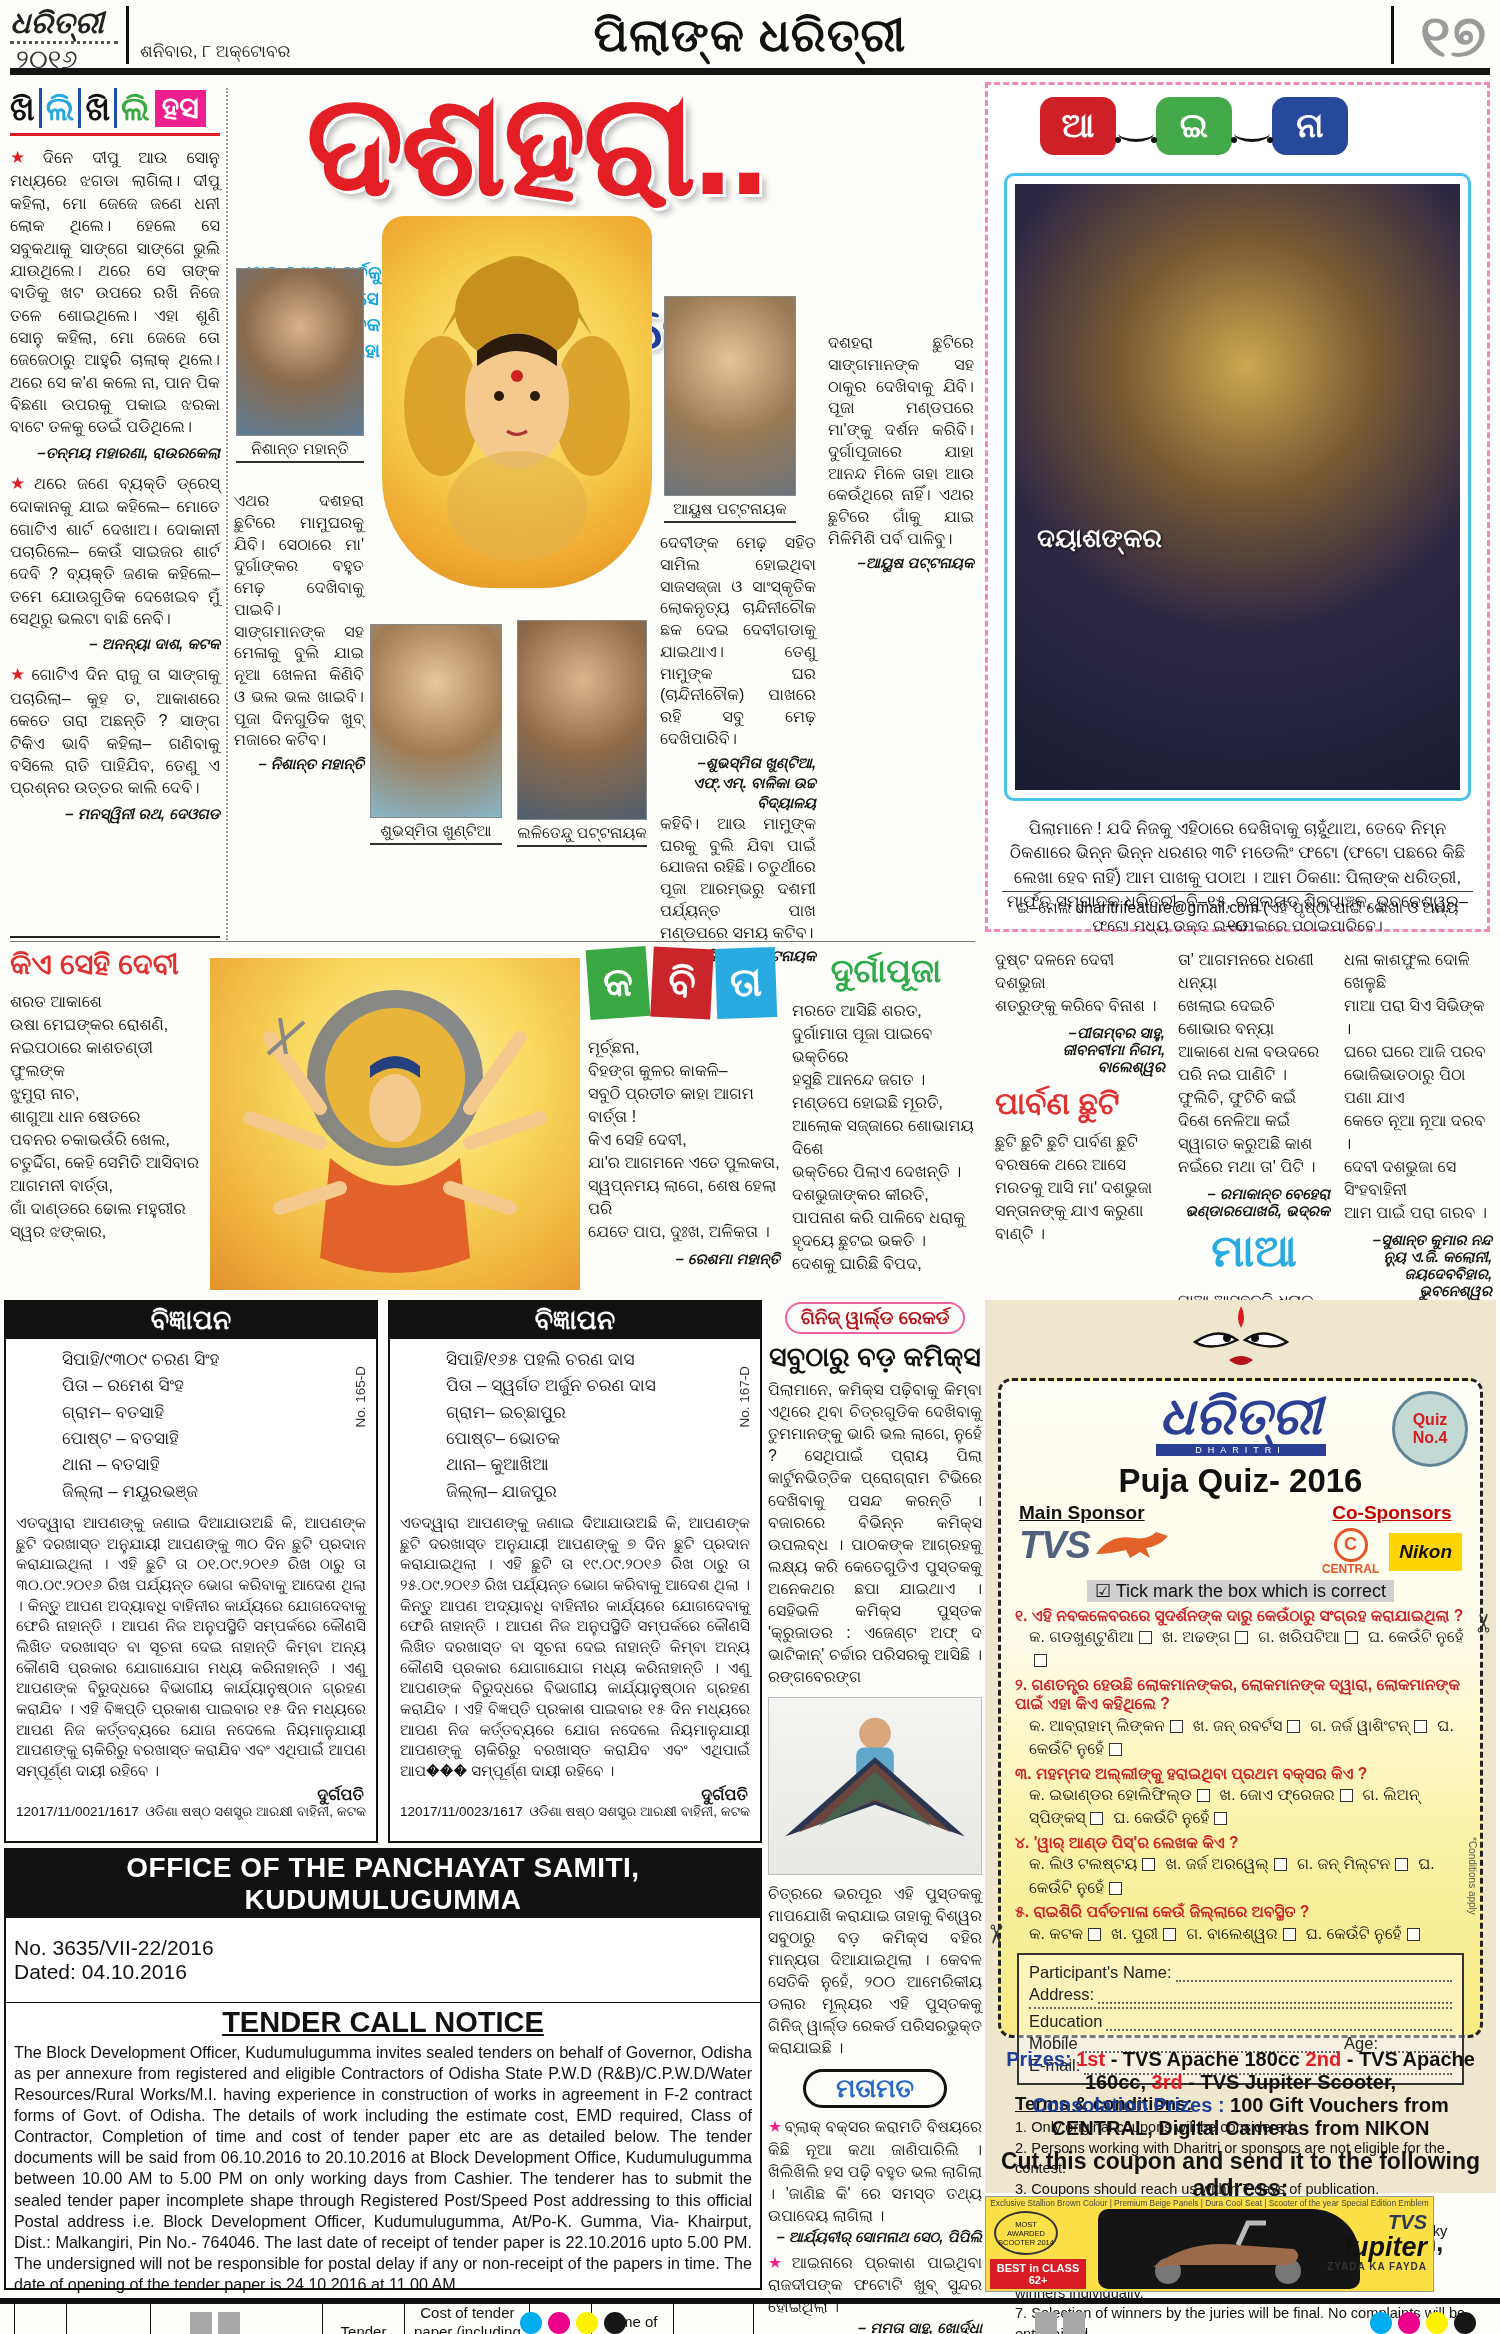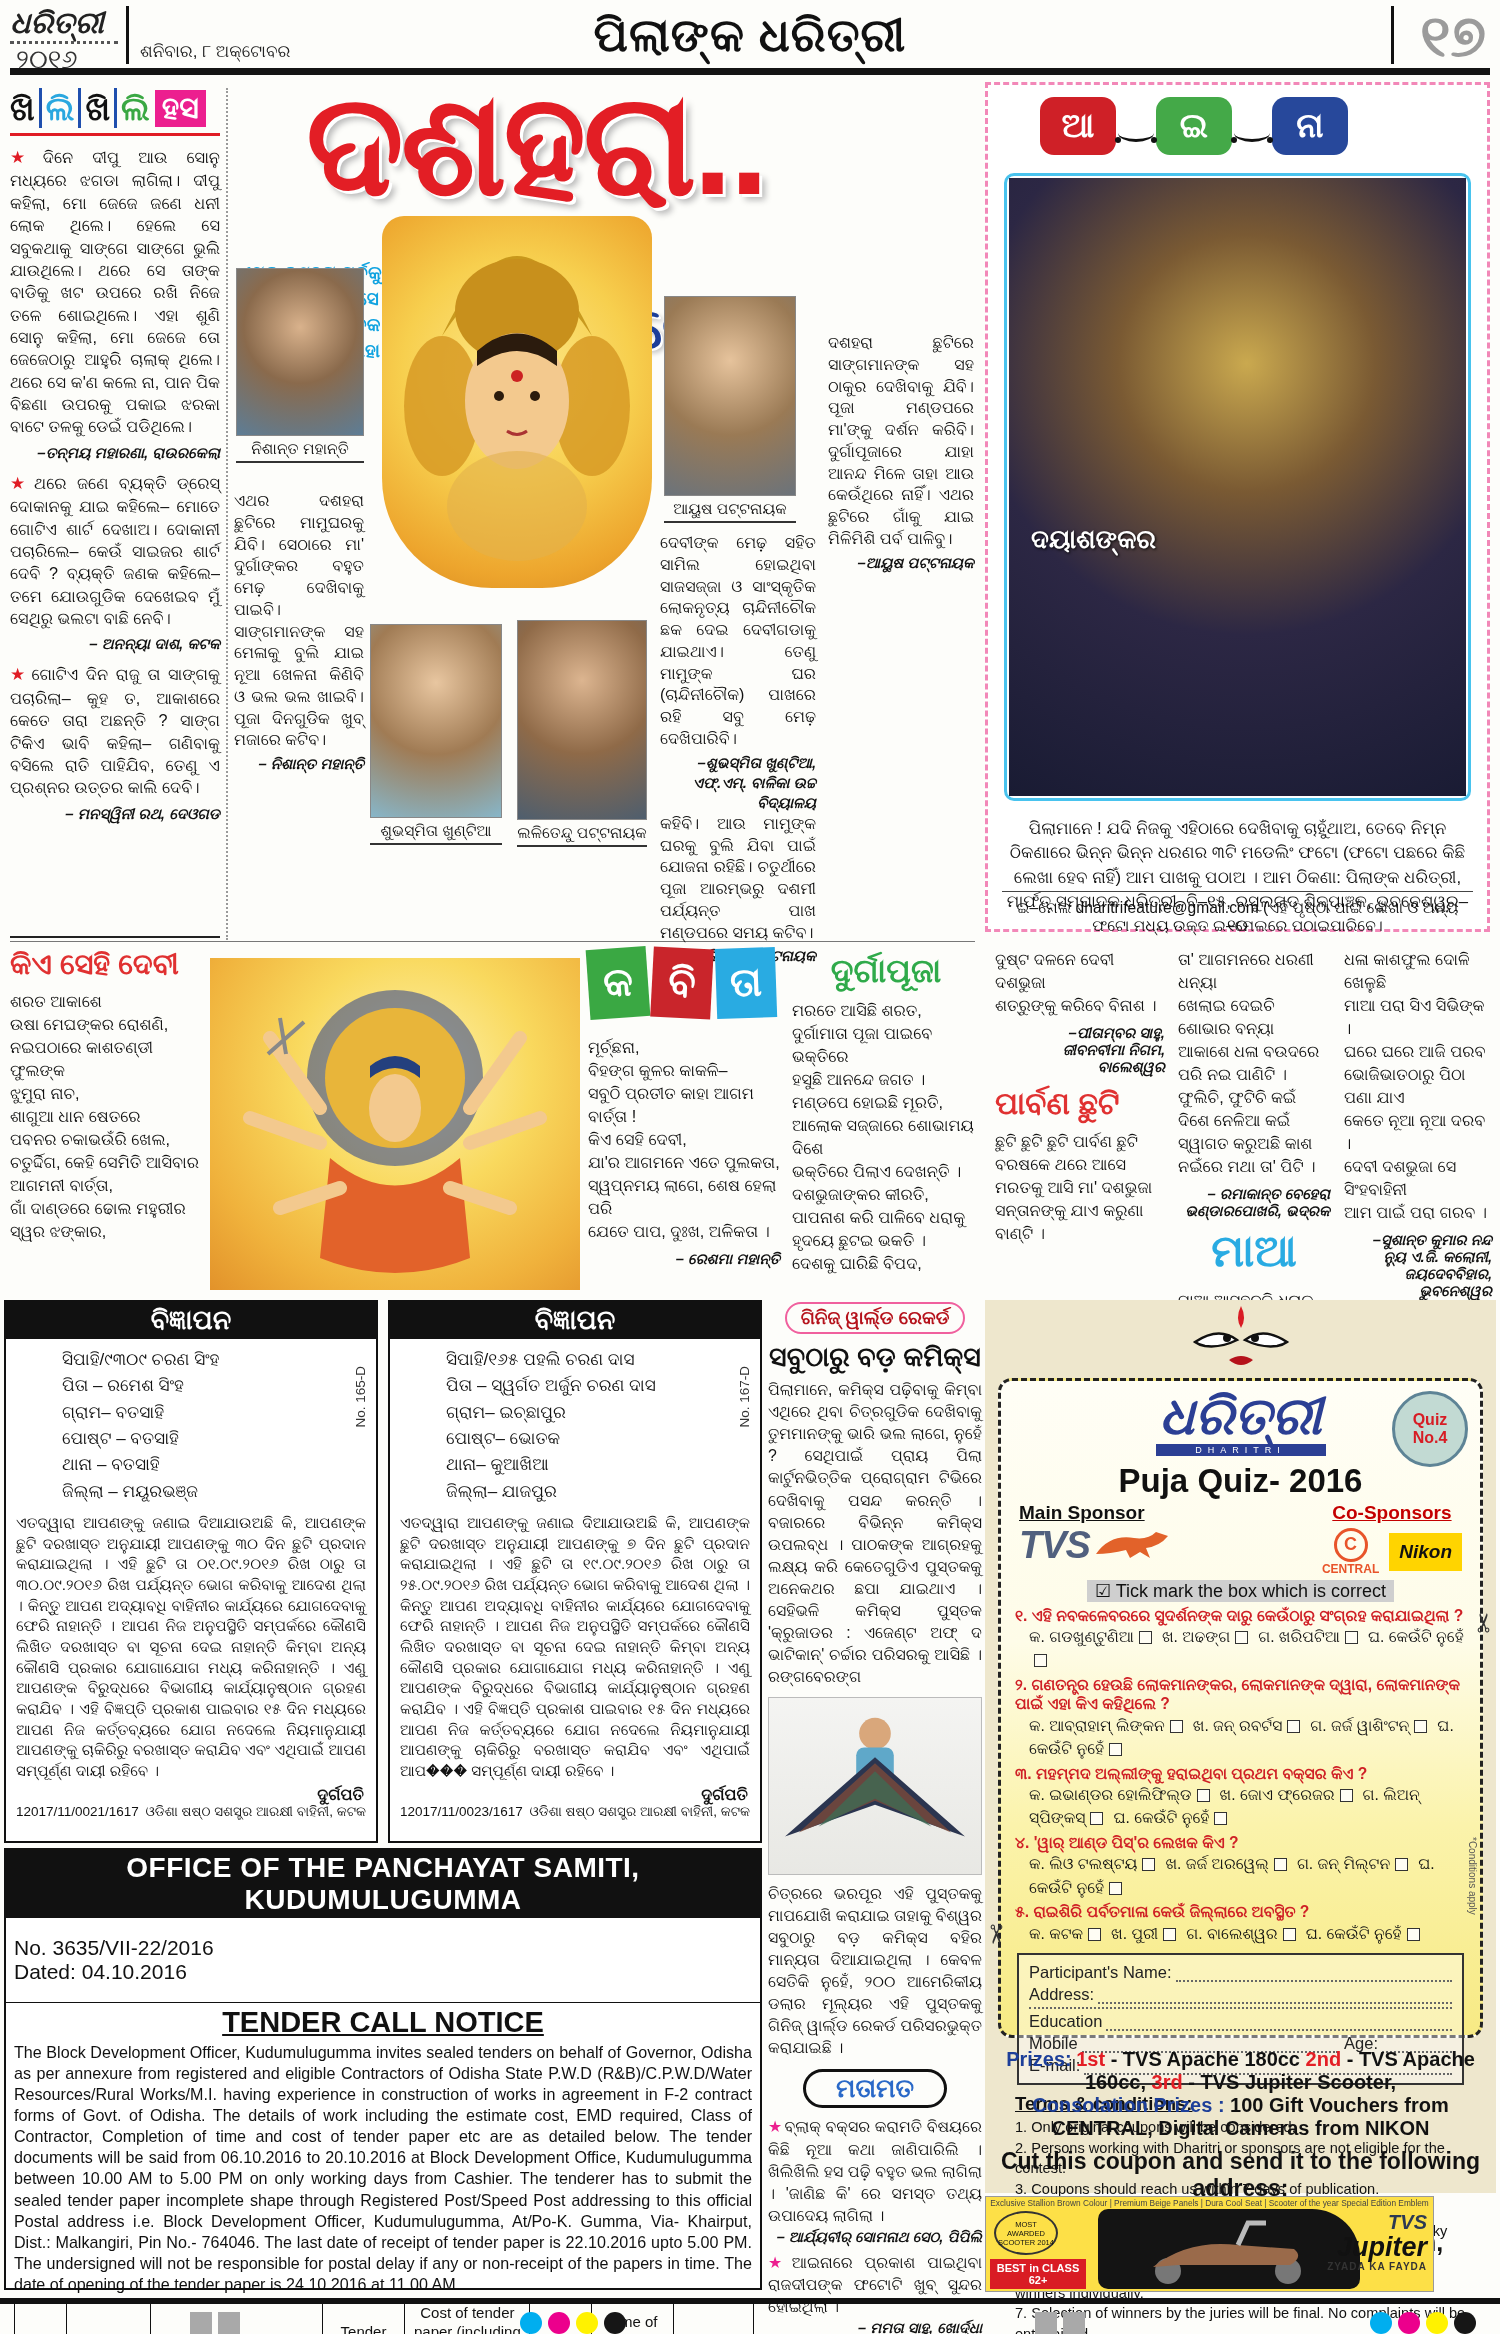--- a/index.html
+++ b/index.html
@@ -52,21 +52,21 @@
   .fby { font-size:14.8px; font-weight:bold; font-style:italic; text-align:right; margin-top:3px; }
 
   
   .aina { position:absolute; left:985px; top:82px; width:505px; height:850px; border:3px dashed #f288b8; background:#fff; }
   .aina-tiles { position:absolute; left:52px; top:12px; display:flex; align-items:center; }
   .atile { width:76px; height:58px; border-radius:14px; color:#fff; font-size:34px; font-weight:bold; display:flex; align-items:center; justify-content:center; }
   .at1 { background:#cf2027; } .at2 { background:#44a948; } .at3 { background:#27489b; }
   .aconn { width:36px; height:18px; border-bottom:3px solid #111; border-radius:0 0 60% 60%; margin:14px 2px 0; position:relative; }
   .aconn::before, .aconn::after { content:""; position:absolute; bottom:-4px; width:6px; height:6px; background:#111; border-radius:50%; }
   .aconn::before { left:-3px; } .aconn::after { right:-3px; }
-  .aframe { position:absolute; left:16px; right:16px; top:88px; height:628px; border:3px solid #49c3ee; border-radius:10px; padding:2px; }
+  .aframe { position:absolute; left:16px; right:16px; top:88px; height:628px; border:3px solid #49c3ee; border-radius:10px; padding:8px; }
   .aphoto { width:100%; height:100%; background:
       radial-gradient(circle at 52% 30%, #caa94f 0%, #7a5a33 26%, #2c2744 55%, #191b33 100%); position:relative; }
   .aphoto .cap { position:absolute; left:22px; top:56%; color:#fff; font-size:26px; font-weight:bold; text-shadow:1px 1px 3px #000; }
   .anotice { position:absolute; left:14px; right:14px; top:732px; font-size:16.8px; line-height:1.45; text-align:center; }
   .adiv { position:absolute; left:14px; right:14px; top:806px; border-top:1.5px solid #444; }
   .aemail { position:absolute; left:8px; right:8px; top:814px; font-size:15.6px; text-align:center; }
 
   
   .ptitle-red { color:#e03131; font-size:29px; font-weight:bold; margin-bottom:8px; }
   .ptitle-green { color:#2faa4a; font-size:33px; font-weight:bold; margin-bottom:8px; }

